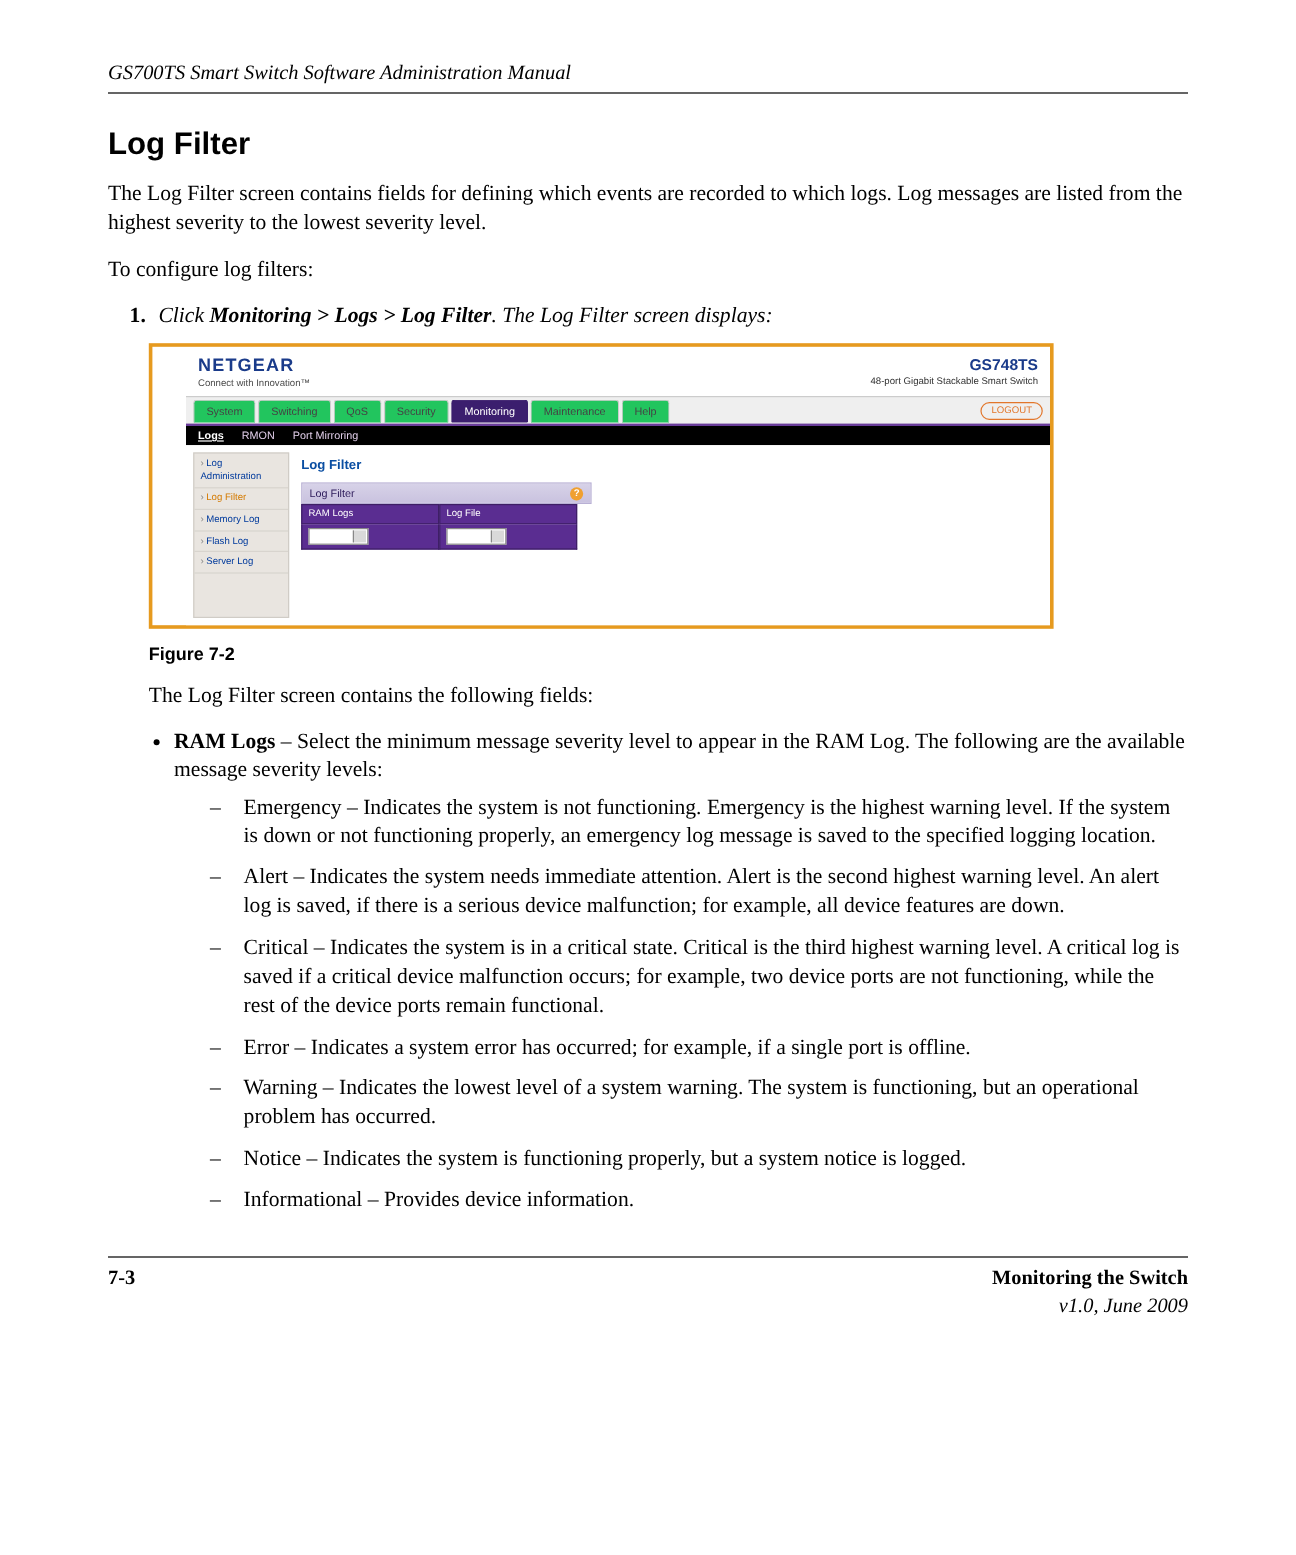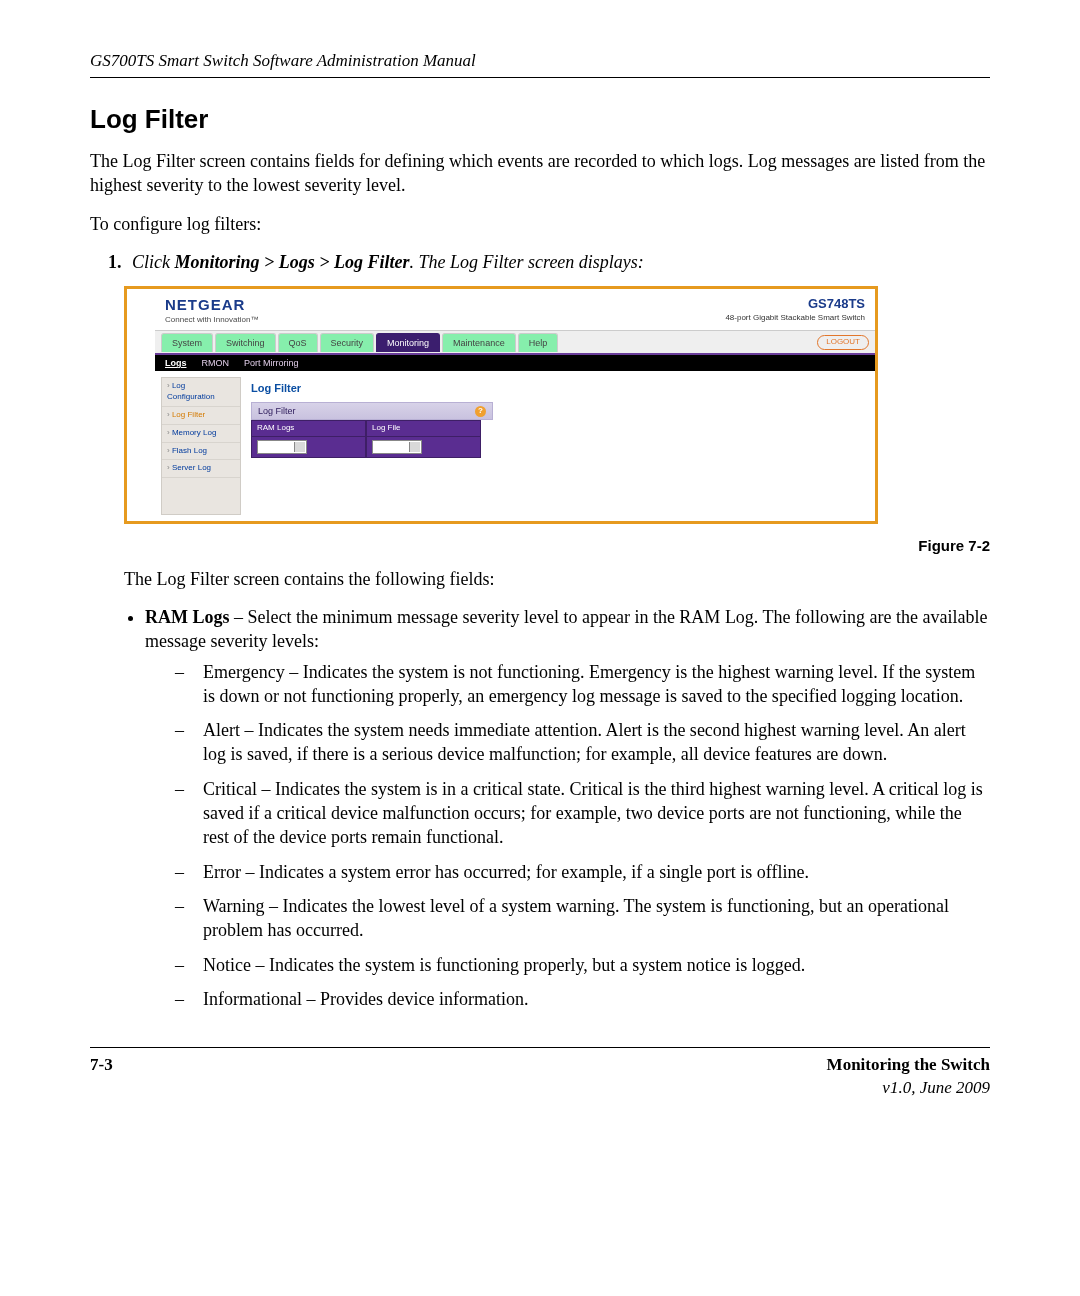--- a/index.html
+++ b/index.html
@@ -23,21 +23,21 @@
   h1.section {
     font-family: Arial, Helvetica, sans-serif;
     font-weight: bold;
     font-size: 26px;
     margin: 22px 0 12px 0;
   }
   p { margin: 8px 0 14px 0; }
   .numbered { display: flex; margin-left: 18px; margin-bottom: 10px;}
   .numbered .num { font-weight: bold; min-width: 24px; }
   .numbered .txt { flex:1;font-style:italic; }
-  .fig-caption { font-family: Arial, Helvetica, sans-serif; font-weight: bold; font-size: 15px; margin: 12px 0 10px 34px; text-align: right; }
+  .fig-caption { font-family: Arial, Helvetica, sans-serif; font-weight: bold; font-size: 15px; margin: 12px 0 10px 34px; }
   ul.bullets { list-style: disc; margin: 4px 0 4px 55px; padding:0; }
   ul.bullets > li { margin-bottom: 10px; }
   ul.dashes { list-style: none; margin: 6px 0 0 0; padding-left: 30px; }
   ul.dashes > li { position: relative; margin-bottom: 10px; padding-left: 28px; }
   ul.dashes > li::before { content: "–"; position: absolute; left: 0; }
   .footer { display: flex; justify-content: space-between; font-size: 17px; font-weight: bold; }
   .footer-version { text-align:right; font-style: italic; font-size: 17px; }
   b { font-weight: bold; }
 
   
@@ -61,21 +61,21 @@
   .prod { text-align:right;margin-left:11px; }
   .prod-model { color:#1a3b8a; font-weight:bold; font-size:13px;}
   .prod-desc { color:#333; font-size:8px; display:block;}
   .tab-row {
     display:flex; align-items:center; background:#efefef;
     padding: 0 6px; border-top:1px solid #ccc; border-bottom:2px solid #6a3d9a;
     height:22px; gap:2px;
   }
   .tab {
     padding: 3px 10px; font-size:9px; color:#444; cursor:default;
-    border:1px solid #ccc; border-bottom:none; border-radius:3px 3px 0 0; background:#86efac;
+    border:1px solid #ccc; border-bottom:none; border-radius:3px 3px 0 0; background:#22c55e;
   }
   .tab.active { background:#3b1e6e; color:#fff; border-color:#3b1e6e;}
   .logout {
     margin-left:auto; color:#e2762b; font-size:8px; border:1px solid #e2762b;
     border-radius:10px; padding:1px 8px;
   }
   .subtab-row {
     background:#000000; color:#fff; padding:2px 10px; font-size:9px; display:flex; gap:15px;
   }
   .subtab { color:#e0cde8; }
@@ -158,21 +158,21 @@
       <span class="tab">Help</span>
       <span class="logout">LOGOUT</span>
   </div>
   <div class="subtab-row" id="subtab-row">
       <span class="subtab active">Logs</span>
       <span class="subtab">RMON</span>
       <span class="subtab">Port Mirroring</span>
     </div>
   <div class="content-area">
     <div class="sidebar" id="sidebar">
-        <div class="side-item">Log Configuration</div>
+        <div class="side-item">Log Administration</div>
         <div class="side-item active">Log Filter</div>
         <div class="side-item">Memory Log</div>
         <div class="side-item">Flash Log</div>
         <div class="side-item">Server Log</div>
       </div>
     <div class="main-panel">
       <div class="panel-title">Log Filter</div>
       <div class="panel-sub">
         <span>Log Filter</span>
         <span class="help-circle">?</span>

